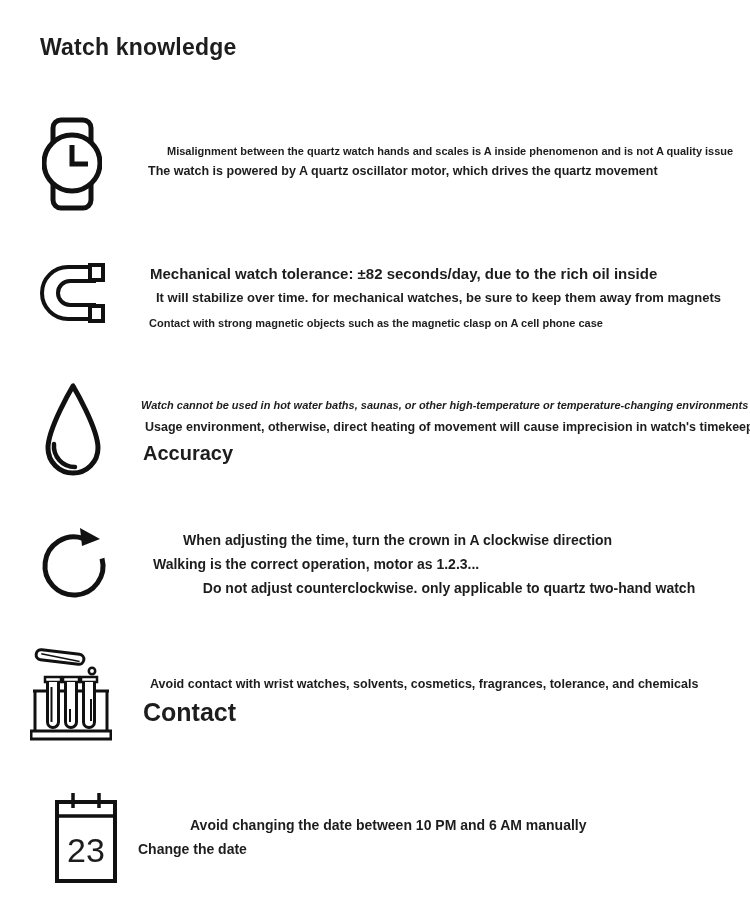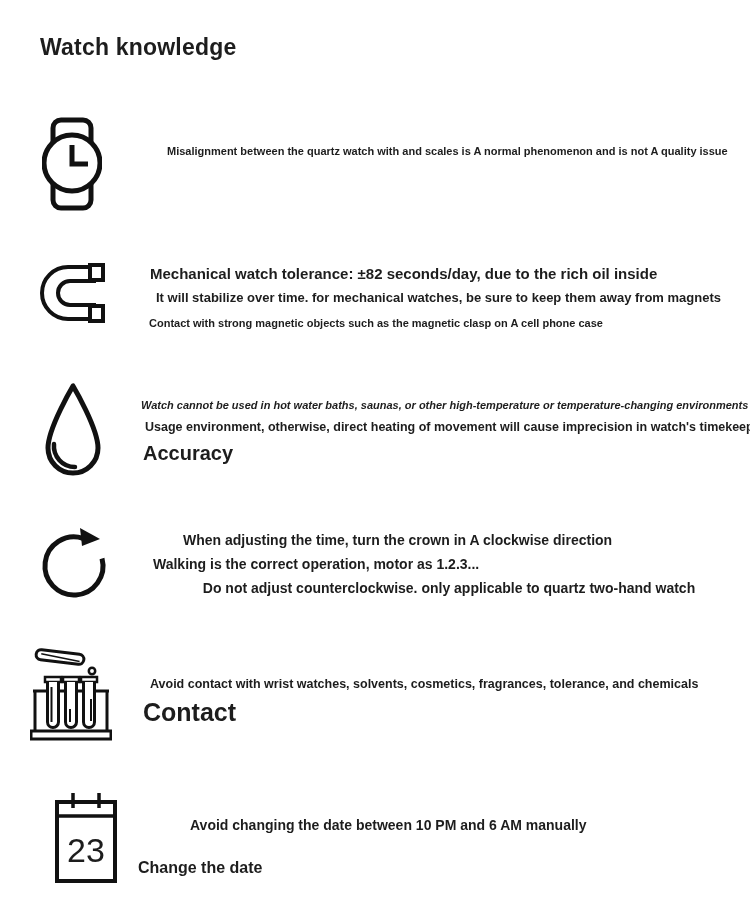--- a/index.html
+++ b/index.html
@@ -34,37 +34,38 @@
   .s2c{font-size:11px;  line-height:26px;padding-left:19px;}
   .s3a{font-size:11px;  line-height:21px;padding-left:11px;font-style:italic;}
   .s3b{font-size:12.5px;line-height:23px;padding-left:15px;}
   .s3c{font-size:20px;  line-height:28px;padding-left:13px;}
   .s4a{font-size:14px;  line-height:24px;padding-left:53px;}
   .s4b{font-size:14px;  line-height:24px;padding-left:23px;}
   .s4c{font-size:14px;  line-height:24px;padding-left:20px;text-align:center;}
   .s5a{font-size:12.5px;line-height:22px;padding-left:20px;}
   .s5b{font-size:25px;  line-height:34px;padding-left:13px;}
   .s6a{font-size:14px;  line-height:24px;padding-left:60px;}
-  .s6b{font-size:16px;  line-height:24px;padding-left:8px;margin-top:19px;}
+  .s6b{font-size:14px;  line-height:24px;padding-left:8px;}
   .cal-num{font-family:"Liberation Sans","DejaVu Sans",sans-serif;font-weight:400;}
 </style>
 </head>
 <body>
 
 <div class="page-title">Watch knowledge</div>
 
 <div class="icon i1">
   <svg width="60" height="94" viewBox="0 0 60 94">
     <rect x="11" y="3" width="38" height="88" rx="8" fill="#fff" stroke="#111" stroke-width="5"></rect>
     <circle cx="30" cy="46" r="28" fill="#fff" stroke="#111" stroke-width="5"></circle>
     <path d="M30 28 V47 H46" fill="none" stroke="#111" stroke-width="5"></path>
   </svg>
 </div>
 <div class="textcol t1">
-  <span class="ln s1a">Misalignment between the quartz watch with and scales is A normal phenomenon and is not A quality issue</span>
+  <span class="ln s1a">Misalignment between the quartz watch hands and scales is A inside phenomenon and is not A quality issue</span>
+  <span class="ln s1b">The watch is powered by A quartz oscillator motor, which drives the quartz movement</span>
 </div>
 
 <div class="icon i2">
   <svg width="66" height="60" viewBox="0 0 66 60">
     <path d="M54 4 H28 A26 26 0 0 0 28 56 H54 V42 H30 A12 12 0 0 1 30 18 H54 Z" fill="#fff" stroke="#111" stroke-width="4"></path>
     <rect x="50" y="2" width="13" height="15" fill="#fff" stroke="#111" stroke-width="4"></rect>
     <rect x="50" y="43" width="13" height="15" fill="#fff" stroke="#111" stroke-width="4"></rect>
   </svg>
 </div>
 <div class="textcol t2">

